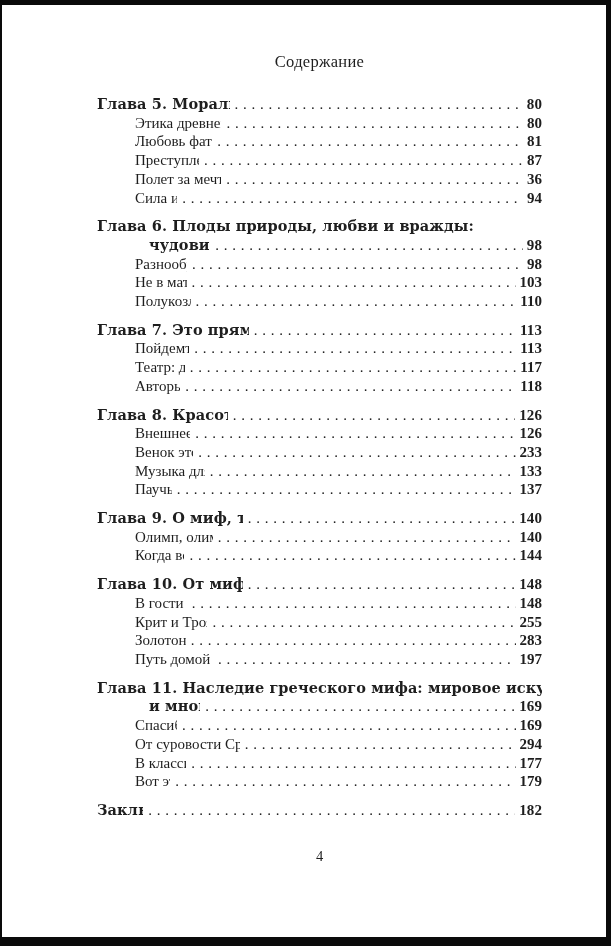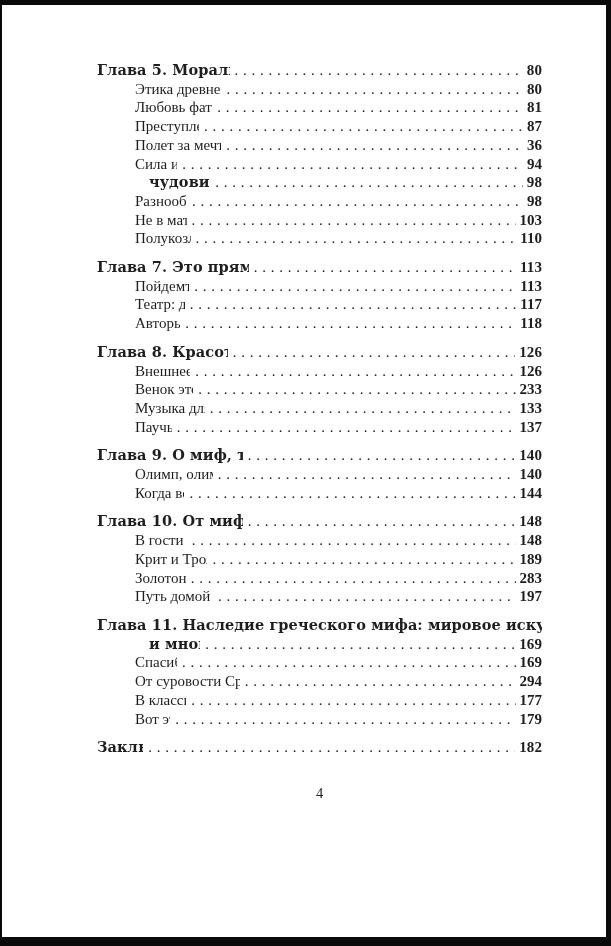--- a/index.html
+++ b/index.html
@@ -82,20 +82,21 @@
   .folio{
     text-align:center;
     font-size:14.5px;
     margin-top:28px;
   }
 </style>
 </head>
 <body>
 
 <div class="page">
+  <h1 class="toc-title">Содержание</h1>
 
   <div class="toc-list" id="toc-list">
       <div class="toc-row row-chapter">
     <span class="toc-text">Глава 5. Мораль сей сказки: чему учит миф?</span>
     <span class="leader">. . . . . . . . . . . . . . . . . . . . . . . . . . . . . . . . . . . . . . . . . . . . . . . . . . . . . . . . . . . . . . . . . . . . . . . . . . . . . . . . . . . . . . . . . . . . . . . . . . . . </span>
     <span class="toc-page">80</span>
   </div>
       <div class="toc-row row-item">
     <span class="toc-text">Этика древнего мира и современности</span>
     <span class="leader">. . . . . . . . . . . . . . . . . . . . . . . . . . . . . . . . . . . . . . . . . . . . . . . . . . . . . . . . . . . . . . . . . . . . . . . . . . . . . . . . . . . . . . . . . . . . . . . . . . . . </span>
@@ -113,20 +114,24 @@
   </div>
       <div class="toc-row row-item">
     <span class="toc-text">Полет за мечтой… и справедливостью</span>
     <span class="leader">. . . . . . . . . . . . . . . . . . . . . . . . . . . . . . . . . . . . . . . . . . . . . . . . . . . . . . . . . . . . . . . . . . . . . . . . . . . . . . . . . . . . . . . . . . . . . . . . . . . . </span>
     <span class="toc-page">36</span>
   </div>
       <div class="toc-row row-item">
     <span class="toc-text">Сила и доблесть</span>
     <span class="leader">. . . . . . . . . . . . . . . . . . . . . . . . . . . . . . . . . . . . . . . . . . . . . . . . . . . . . . . . . . . . . . . . . . . . . . . . . . . . . . . . . . . . . . . . . . . . . . . . . . . . </span>
     <span class="toc-page">94</span>
+  </div>
+      <div class="toc-row row-chapter">
+    <span class="toc-text">Глава 6. Плоды природы, любви и вражды:</span>
+
   </div>
       <div class="toc-row row-chapter_cont">
     <span class="toc-text">чудовища и прочие</span>
     <span class="leader">. . . . . . . . . . . . . . . . . . . . . . . . . . . . . . . . . . . . . . . . . . . . . . . . . . . . . . . . . . . . . . . . . . . . . . . . . . . . . . . . . . . . . . . . . . . . . . . . . . . . </span>
     <span class="toc-page">98</span>
   </div>
       <div class="toc-row row-item">
     <span class="toc-text">Разнообразная хтонь</span>
     <span class="leader">. . . . . . . . . . . . . . . . . . . . . . . . . . . . . . . . . . . . . . . . . . . . . . . . . . . . . . . . . . . . . . . . . . . . . . . . . . . . . . . . . . . . . . . . . . . . . . . . . . . . </span>
     <span class="toc-page">98</span>
@@ -207,21 +212,21 @@
     <span class="toc-page">148</span>
   </div>
       <div class="toc-row row-item">
     <span class="toc-text">В гости к Минотавру</span>
     <span class="leader">. . . . . . . . . . . . . . . . . . . . . . . . . . . . . . . . . . . . . . . . . . . . . . . . . . . . . . . . . . . . . . . . . . . . . . . . . . . . . . . . . . . . . . . . . . . . . . . . . . . . </span>
     <span class="toc-page">148</span>
   </div>
       <div class="toc-row row-item">
     <span class="toc-text">Крит и Троя: открытие легенды</span>
     <span class="leader">. . . . . . . . . . . . . . . . . . . . . . . . . . . . . . . . . . . . . . . . . . . . . . . . . . . . . . . . . . . . . . . . . . . . . . . . . . . . . . . . . . . . . . . . . . . . . . . . . . . . </span>
-    <span class="toc-page">189</span>
+    <span class="toc-page">255</span>
   </div>
       <div class="toc-row row-item">
     <span class="toc-text">Золотоносный баран</span>
     <span class="leader">. . . . . . . . . . . . . . . . . . . . . . . . . . . . . . . . . . . . . . . . . . . . . . . . . . . . . . . . . . . . . . . . . . . . . . . . . . . . . . . . . . . . . . . . . . . . . . . . . . . . </span>
     <span class="toc-page">283</span>
   </div>
       <div class="toc-row row-item">
     <span class="toc-text">Путь домой длиной в двадцать лет</span>
     <span class="leader">. . . . . . . . . . . . . . . . . . . . . . . . . . . . . . . . . . . . . . . . . . . . . . . . . . . . . . . . . . . . . . . . . . . . . . . . . . . . . . . . . . . . . . . . . . . . . . . . . . . . </span>
     <span class="toc-page">197</span>

